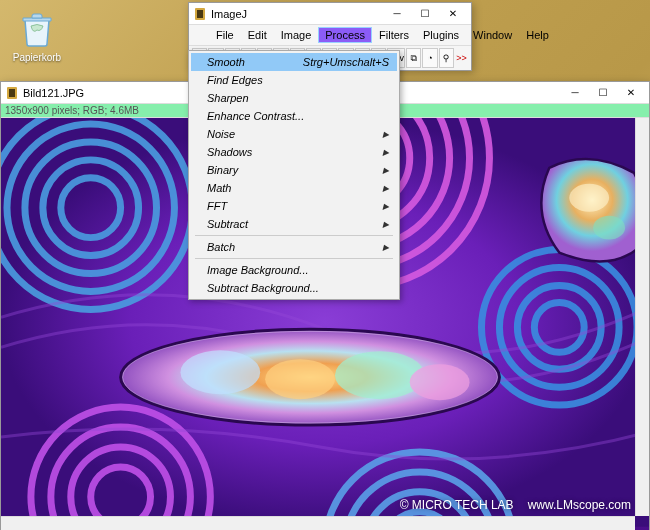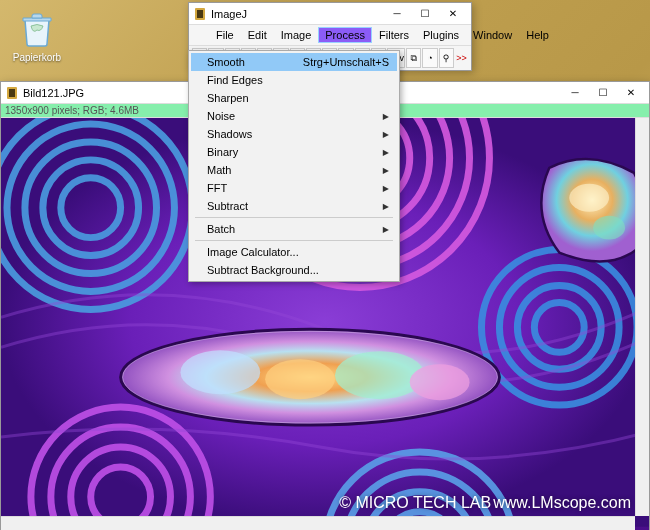--- a/index.html
+++ b/index.html
@@ -15,28 +15,28 @@
   .ctrl { width: 28px; height: 20px; display: flex; align-items: center; justify-content: center; font-size: 10px; }
   .menubar { display: flex; padding: 2px 20px; background: #f5f5f5; font-size: 11px; border-bottom: 1px solid #ddd; }
   .menu-item { padding: 2px 7px; cursor: default; }
   .menu-item.active { background: #8b5cf6; border: 1px solid #99d1ff; padding: 1px 6px; }
   .toolbar { display: flex; align-items: center; padding: 2px 3px; gap: 1px; background: #f5f5f5; }
   .tool { width: 20px; height: 20px; border: 1px solid #ccc; background: #fafafa; display: flex; align-items: center; justify-content: center; font-size: 9px; }
   .tool.more { color: #c00; border: none; background: none; width: 18px; }
   .img-window { top: 81px; left: 0; width: 650px; height: 450px; }
   .ij-window { top: 2px; left: 188px; width: 284px; z-index: 3; }
   .statusline { font-size: 10px; color: #555; padding: 1px 4px; background: #86efac; border-bottom: 1px solid #ddd; }
-  .dropdown { position: absolute; top: 50px; left: 188px; width: 212px; background: #f2f2f2; border: 1px solid #aaa; box-shadow: 2px 2px 6px rgba(0,0,0,.3); z-index: 5; font-size: 11px; padding: 2px; }
+  .dropdown { position: absolute; top: 50px; left: 188px; width: 212px; background: #f2f2f2; border: 1px solid #aaa; box-shadow: 2px 2px 6px rgba(0,0,0,.3); z-index: 5; font-size: 11px; padding: 2px; font-style: italic; }
   .dd-item { padding: 3px 8px 3px 16px; display: flex; justify-content: space-between; align-items: center; cursor: default; }
   .dd-item.sel { background: #91c9f7; }
   .dd-item .arrow { font-size: 8px; color: #333; }
   .dd-sep { height: 1px; background: #ccc; margin: 2px 4px; }
   .image-view { position: relative; width: 100%; height: calc(100% - 36px); overflow: hidden; background: linear-gradient(135deg, #5a1a9a, #7b2bb5, #4a0e8a); }
   .micro { position: absolute; inset: 0; }
-  .watermark { position: absolute; bottom: 18px; right: 18px; color: #fff; font-size: 16px; font-weight: 500; text-shadow: 0 0 4px rgba(0,0,0,.5); display: flex; gap: 2px; }
+  .watermark { position: absolute; bottom: 18px; right: 18px; color: #fff; font-size: 12px; font-weight: 500; text-shadow: 0 0 4px rgba(0,0,0,.5); display: flex; gap: 14px; }
   .scrollbar-v { position: absolute; right: 0; top: 36px; bottom: 14px; width: 14px; background: #f0f0f0; border-left: 1px solid #ddd; }
   .scrollbar-h { position: absolute; left: 0; right: 14px; bottom: 0; height: 14px; background: #f0f0f0; border-top: 1px solid #ddd; }
 </style>
 </head>
 <body>
 
 <div class="desktop">
   <div class="desktop-icon">
     <svg class="bin-svg" viewBox="0 0 40 40">
       <path d="M8 12 L32 12 L30 36 Q30 38 28 38 L12 38 Q10 38 10 36 Z" fill="#e8f4fb" stroke="#6aa9d4" stroke-width="1.5"></path>
@@ -97,20 +97,23 @@
       <span>Smooth</span>
       <span>Strg+Umschalt+S</span>
     </div>
     <div class="dd-item">
       <span>Find Edges</span>
     </div>
     <div class="dd-item">
       <span>Sharpen</span>
     </div>
     <div class="dd-item">
+      <span>Enhance Contrast...</span>
+    </div>
+    <div class="dd-item">
       <span>Noise</span>
       <span class="arrow">▶</span>
     </div>
     <div class="dd-item">
       <span>Shadows</span>
       <span class="arrow">▶</span>
     </div>
     <div class="dd-item">
       <span>Binary</span>
       <span class="arrow">▶</span>
@@ -127,21 +130,21 @@
       <span>Subtract</span>
       <span class="arrow">▶</span>
     </div>
     <div class="dd-sep"></div>
     <div class="dd-item">
       <span>Batch</span>
       <span class="arrow">▶</span>
     </div>
     <div class="dd-sep"></div>
     <div class="dd-item">
-      <span>Image Calculator...</span>
+      <span>Image Background...</span>
     </div>
     <div class="dd-item">
       <span>Subtract Background...</span>
     </div>
   </div>
 
 <div class="window img-window">
   <div class="titlebar">
     <svg class="app-icon" viewBox="0 0 14 14">
         <rect x="2" y="1" width="10" height="12" fill="#d4a840" rx="1"></rect>

